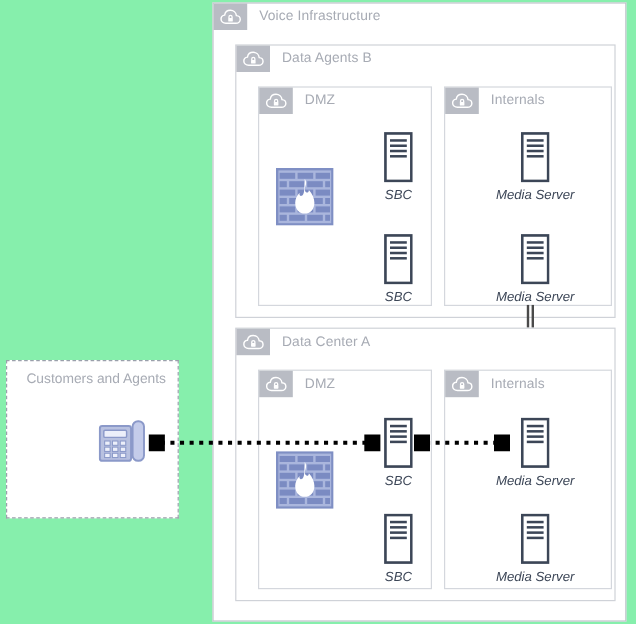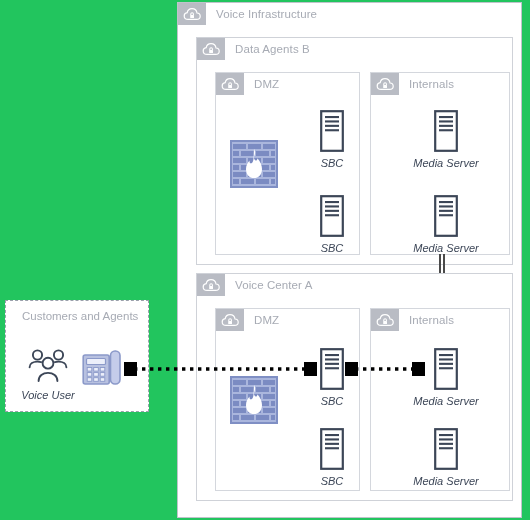--- a/index.html
+++ b/index.html
@@ -6,21 +6,21 @@
   html, body {
     margin: 0; padding: 0;
     width: 530px; height: 520px;
     background: #ffffff;
     font-family: "Liberation Sans", sans-serif;
   }
   #stage {
     position: relative;
     width: 530px; height: 520px;
     overflow: hidden;
-    background: #22c55e;
+    background: #86efac;
   }
 
   
   .zone {
     position: absolute;
     background: #ffffff;
     border: 1px solid #c9ccd4;
   }
   .zone.outer   { border-color: #c0c3cb; }
   .zone.level2  { border-color: #cfd2d8; }
@@ -249,21 +249,21 @@
 
   <div class="zone level2" style="left:196px; top:273px; width:317px; height:228px;">
     <div class="zone-head">
       <span class="zone-badge">
         <svg width="19" height="15" viewBox="0 0 19 15">
           <path d="M5.2 12.4C2.9 12.4 1.2 10.8 1.2 8.9c0-1.7 1.3-3.1 3-3.3C4.6 3.3 6.6 1.6 9 1.6c2.6 0 4.7 1.9 5 4.4 1.8.1 3.2 1.5 3.2 3.2 0 1.8-1.6 3.2-3.7 3.2z" fill="none" stroke="#ffffff" stroke-width="1.2"></path>
           <path d="M7.8 8.0v-.9a1.3 1.3 0 0 1 2.6 0v.9" fill="none" stroke="#ffffff" stroke-width="1.1"></path>
           <rect x="7.2" y="7.9" width="3.8" height="3.0" rx="0.5" fill="#ffffff"></rect>
         </svg>
       </span>
-      <span class="zone-title">Voice Center A</span>
+      <span class="zone-title">Data Center A</span>
     </div>
   </div>
 
   <div class="zone level3" style="left:215px; top:308px; width:145px; height:183px;">
     <div class="zone-head">
       <span class="zone-badge">
         <svg width="19" height="15" viewBox="0 0 19 15">
           <path d="M5.2 12.4C2.9 12.4 1.2 10.8 1.2 8.9c0-1.7 1.3-3.1 3-3.3C4.6 3.3 6.6 1.6 9 1.6c2.6 0 4.7 1.9 5 4.4 1.8.1 3.2 1.5 3.2 3.2 0 1.8-1.6 3.2-3.7 3.2z" fill="none" stroke="#ffffff" stroke-width="1.2"></path>
           <path d="M7.8 8.0v-.9a1.3 1.3 0 0 1 2.6 0v.9" fill="none" stroke="#ffffff" stroke-width="1.1"></path>
           <rect x="7.2" y="7.9" width="3.8" height="3.0" rx="0.5" fill="#ffffff"></rect>
@@ -371,39 +371,24 @@
             <rect x="5" y="6" width="14" height="2.1"></rect>
             <rect x="5" y="10.4" width="14" height="2.1"></rect>
             <rect x="5" y="14.8" width="14" height="2.1"></rect>
             <rect x="5" y="19.2" width="14" height="2.1"></rect>
           </g>
       </svg>
     </span>
     <span class="node-label">Media Server</span>
   </div>
 
-  <div class="dashed-box" style="left:5px; top:300px; width:144px; height:112px;">
+  <div class="dashed-box" style="left:5px; top:300px; width:144px; height:132px;">
     <span class="dashed-title">Customers and Agents</span>
   </div>
 
-  <div class="node" style="left:24px; top:348px; width:48px;">
-    <span class="icon-wrap">
-      <svg width="42" height="36" viewBox="0 0 42 36">
-        <g fill="none" stroke="#3c4657" stroke-width="1.9" stroke-linejoin="round" stroke-linecap="round">
-          <circle cx="10.5" cy="7" r="4.6"></circle>
-          <path d="M2.6 19.2c0-3.6 3.5-5.6 7.9-5.6 1.3 0 2.6.2 3.7.5"></path>
-          <circle cx="31.5" cy="7" r="4.6"></circle>
-          <path d="M39.4 19.2c0-3.6-3.5-5.6-7.9-5.6-1.3 0-2.6.2-3.7.5"></path>
-          <circle cx="21" cy="15.2" r="5.4"></circle>
-          <path d="M11.6 33c0-5 4.2-8.1 9.4-8.1s9.4 3.1 9.4 8.1"></path>
-        </g>
-      </svg>
-    </span>
-    <span class="node-label">Voice User</span>
-  </div>
 
   <div class="node" style="left:82px; top:349px;">
     <span class="icon-wrap">
       <svg width="40" height="38" viewBox="0 0 40 38">
         <rect x="1.2" y="6" width="26" height="29" rx="2" fill="#b8c1e0" stroke="#8b99c9" stroke-width="1.6"></rect>
         <rect x="4.5" y="9.5" width="19" height="6" rx="1" fill="#eceffa" stroke="#8b99c9" stroke-width="1.2"></rect>
         <g fill="#eceffa" stroke="#8b99c9" stroke-width="0.9">
           <rect x="5.2" y="18.5" width="4.6" height="3.6"></rect>
             <rect x="11.7" y="18.5" width="4.6" height="3.6"></rect>
             <rect x="18.2" y="18.5" width="4.6" height="3.6"></rect>

